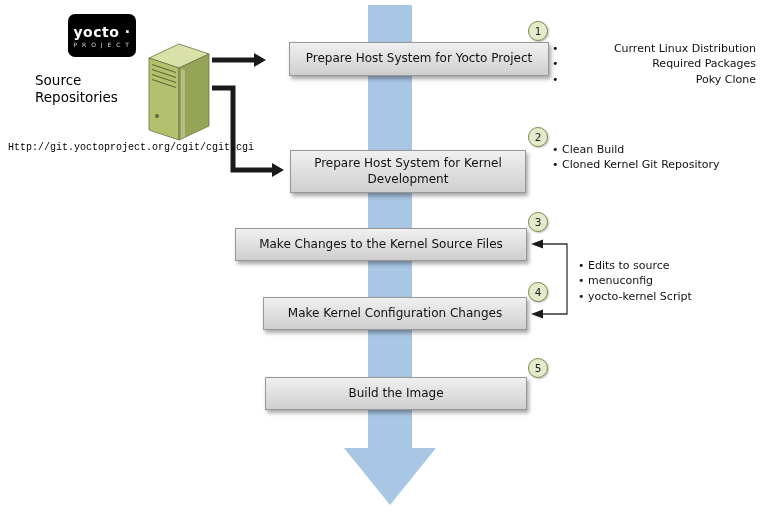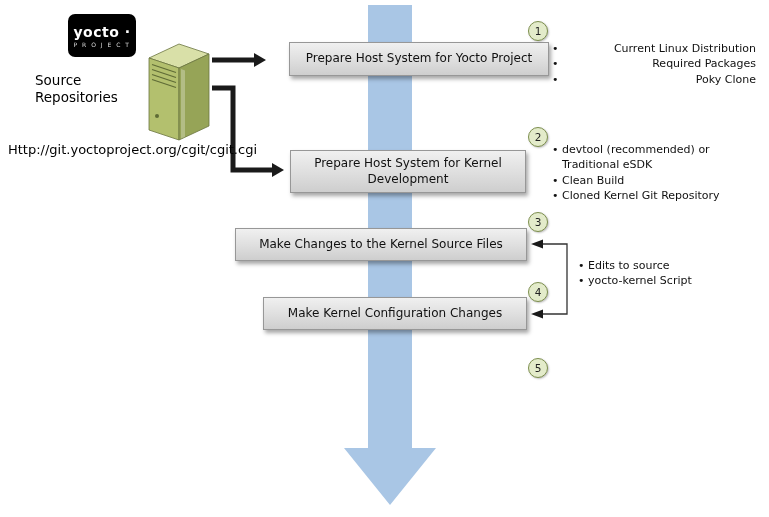--- a/index.html
+++ b/index.html
@@ -48,21 +48,21 @@
     background:#000; border-radius:7px; color:#fff;
     display:flex; flex-direction:column; align-items:center; justify-content:center;
   }
   #logo .name    { font-size:14px; font-weight:bold; letter-spacing:0.5px; }
   #logo .tagline { font-size:6px; letter-spacing:1.5px; margin-top:1px; color:#ddd; }
 
   #source-label {
     position:absolute; left:35px; top:72px; width:105px;
     font-weight:normal; font-size:13.5px; color:#000; line-height:1.25;
   }
-  #source-url { position:absolute; left:8px; top:142px; font-size:13px; color:#000; }
+  #source-url { position:absolute; left:8px; top:142px; font-size:10px; color:#000;font-family:Liberation Mono, monospace; }
 
   #server { position:absolute; left:136px; top:36px; }
 </style>
 </head>
 <body>
 
 <div id="canvas">
 
   <svg class="bg" width="769" height="517" viewBox="0 0 769 517">
 
@@ -104,20 +104,23 @@
   </div>
   <div id="box2" class="step-box">
     <span>Prepare Host System for Kernel Development</span>
   </div>
   <div id="box3" class="step-box">
     <span>Make Changes to the Kernel Source Files</span>
   </div>
   <div id="box4" class="step-box">
     <span>Make Kernel Configuration Changes</span>
   </div>
+  <div id="box5" class="step-box">
+    <span>Build the Image</span>
+  </div>
 
   <div id="circle1" class="step-circle">
     <span>1</span>
   </div>
   <div id="circle2" class="step-circle">
     <span>2</span>
   </div>
   <div id="circle3" class="step-circle">
     <span>3</span>
   </div>
@@ -128,24 +131,24 @@
     <span>5</span>
   </div>
 
   <div id="bullets1" class="bullets">
     <div class="bullet">Current Linux Distribution</div>
     <div class="bullet">Required Packages</div>
     <div class="bullet">Poky Clone</div>
   </div>
 
   <div id="bullets2" class="bullets">
-    <div class="bullet">devtool (recommended) or Traditional eSDK</div>
     <div class="bullet">Clean Build</div>
     <div class="bullet">Cloned Kernel Git Repository</div>
   </div>
 
   <div id="bullets34" class="bullets">
     <div class="bullet">Edits to source</div>
+    <div class="bullet">menuconfig</div>
     <div class="bullet">yocto-kernel Script</div>
   </div>
 
 
 </div>
 
 </body></html>

